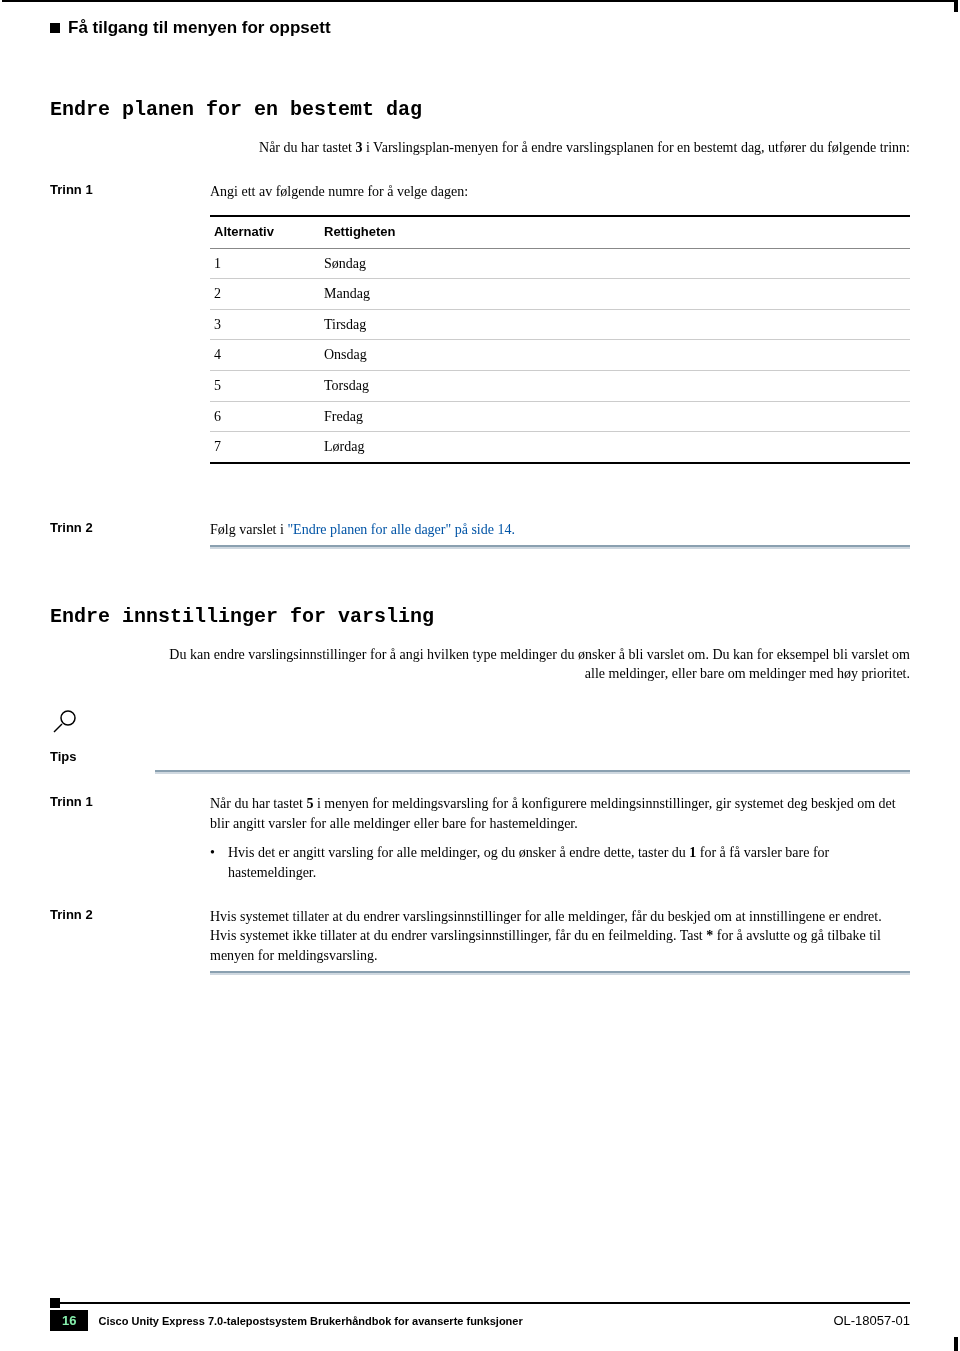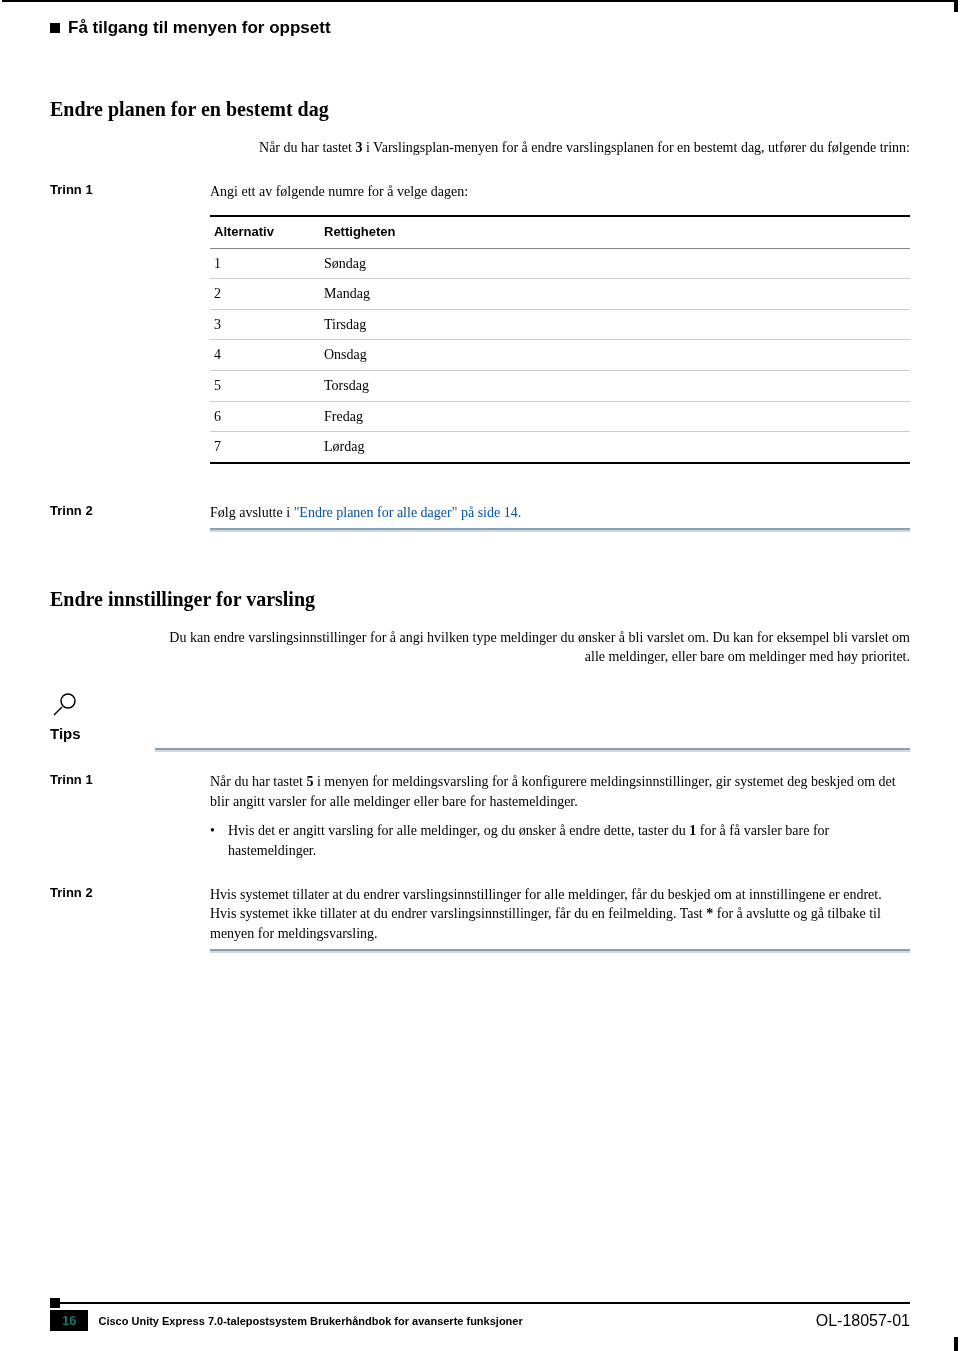--- a/index.html
+++ b/index.html
@@ -23,39 +23,39 @@
     padding-top:18px;
     font-family: Arial, Helvetica, sans-serif;
     font-size:17px;
     font-weight:bold;
   }
   .running-head .sq { width:10px; height:10px; background:#000; }
 
   .content { padding-top:60px; }
 
   h2.section {
-    font-family: Liberation Serif, serif;
+    font-family: Liberation Mono, monospace;
     font-size:20px;
     font-weight:bold;
     margin-bottom:18px;
   }
 
   .indent-block { margin-left:105px;text-align:right; }
 
   .intro { margin-bottom:24px; line-height:1.35; }
 
   .step-row { display:flex; margin-bottom:12px; }
   .step-label { width:160px; font-family: Arial, Helvetica, sans-serif; font-weight:bold; font-size:13px; flex-shrink:0; }
   .step-body { flex:1; line-height:1.4; }
 
   table.daytable {
     width:100%;
     border-collapse:collapse;
     margin-top:14px;
-    margin-bottom:5px;
+    margin-bottom:22px;
   }
   table.daytable th {
     font-family: Arial, Helvetica, sans-serif;
     font-size:13px;
     text-align:left;
     padding:6px 4px;
     border-top:2px solid #000;
     border-bottom:1px solid #888;
   }
   table.daytable td {
@@ -67,21 +67,21 @@
   table.daytable th.col1, table.daytable td.col1 { width:110px; }
 
   .rule-after-step { border-top:2px solid #8aa0b0; border-bottom:2px solid #cfd8e0; height:4px; margin-top:6px; }
 
   .link-text { color:#0054a6; }
 
   .section2 { margin-top:56px; }
 
   .tips-row { display:flex; align-items:flex-start; margin-top:8px; margin-bottom:4px; }
   .tips-label { width:160px; display:flex; flex-direction:column; align-items:flex-start; gap:2px; flex-shrink:0; }
-  .tips-label .txt { font-family: Arial, Helvetica, sans-serif; font-weight:bold; font-size:15px; }
+  .tips-label .txt { font-family: Arial, Helvetica, sans-serif; font-weight:bold; font-size:13px;margin-top:7px; }
   .tips-body { flex:1; padding-top:22px; line-height:1.4; }
   .tips-top-rule { border-top:1px solid #666; }
   .tips-bottom-rule { height:4px; border-top:2px solid #8aa0b0; border-bottom:2px solid #cfd8e0; margin-top:6px; margin-bottom:20px; }
 
   ul.bullets { list-style:none; margin-top:10px; }
   ul.bullets li { position:relative; padding-left:18px; margin-bottom:12px; line-height:1.4; }
   ul.bullets li::before { content:"•"; position:absolute; left:0; top:0; font-size:14px; }
 
   .bold { font-weight:bold; }
 
@@ -98,29 +98,29 @@
     display:flex;
     justify-content:space-between;
     font-family: Arial, Helvetica, sans-serif;
     font-size:11px;
     font-weight:bold;
     margin-top:2px;
     align-items:center;
   }
   .page-num-box {
     background:#000;
-    color:#0f766e;
+    color:#86efac;
     font-family: Arial, Helvetica, sans-serif;
     font-weight:bold;
     font-size:13px;
     padding:3px 12px;
     margin-right:10px;
   }
   .footer-title { flex:1; }
-  .footer-right { font-family: Arial, Helvetica, sans-serif; font-size:16px; font-weight:normal; }
+  .footer-right { font-family: Arial, Helvetica, sans-serif; font-size:13px; font-weight:normal; }
   .footer-bottom-rule { position:absolute; bottom:0; right:2px; width:4px; height:14px; background:#000; }
 </style>
 </head>
 <body>
 
 <div class="page-top-border2"></div>
 <div class="page-top-border"></div>
 
 <div class="running-head">
   <span class="sq"></span>
@@ -178,21 +178,21 @@
         </tbody>
       </table>
     </div>
   </div>
 
   <div style="height:22px;"></div>
 
   <div class="step-row">
     <div class="step-label">Trinn 2</div>
     <div class="step-body">
-      <span>Følg avslutte i </span><span class="link-text">"Endre planen for alle dager" på side 14.</span>
+      <span>Følg varslet i </span><span class="link-text">"Endre planen for alle dager" på side 14.</span>
       <div class="rule-after-step"></div>
     </div>
   </div>
 
   <div class="section2">
     <h2 class="section">Endre innstillinger for varsling</h2>
 
     <p class="indent-block intro">Du kan endre varslingsinnstillinger for å angi hvilken type meldinger du ønsker å bli varslet om. Du kan for eksempel bli varslet om alle meldinger, eller bare om meldinger med høy prioritet.</p>
 
     <div class="tips-row">

